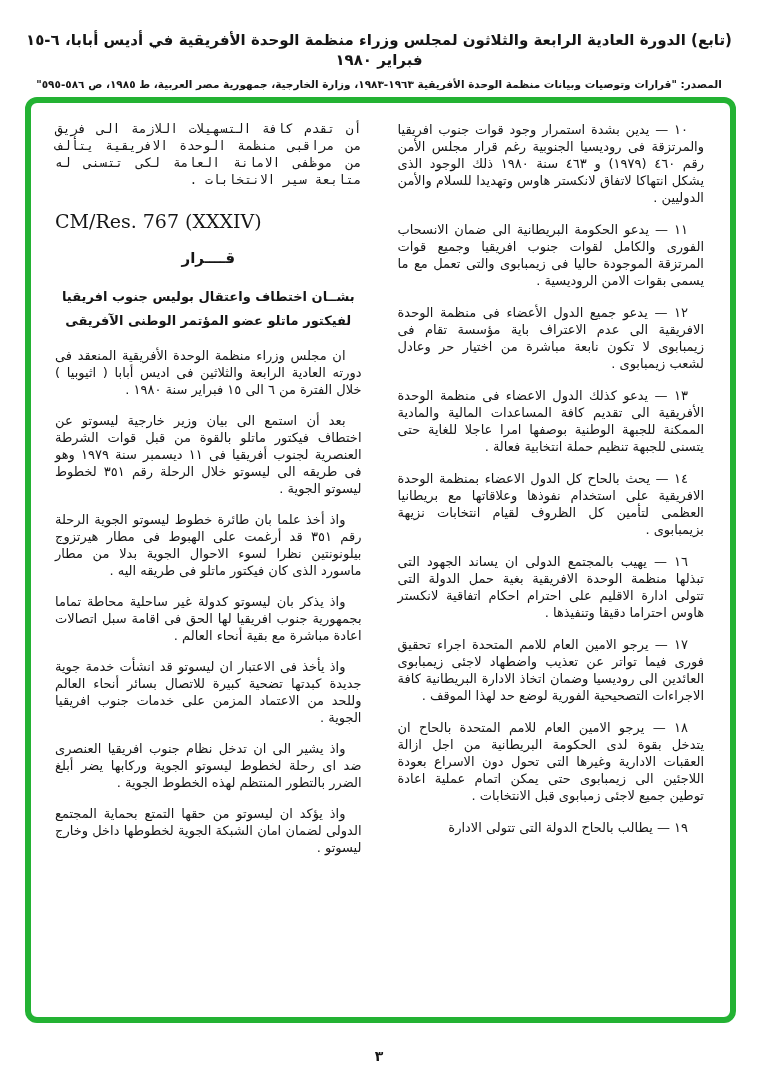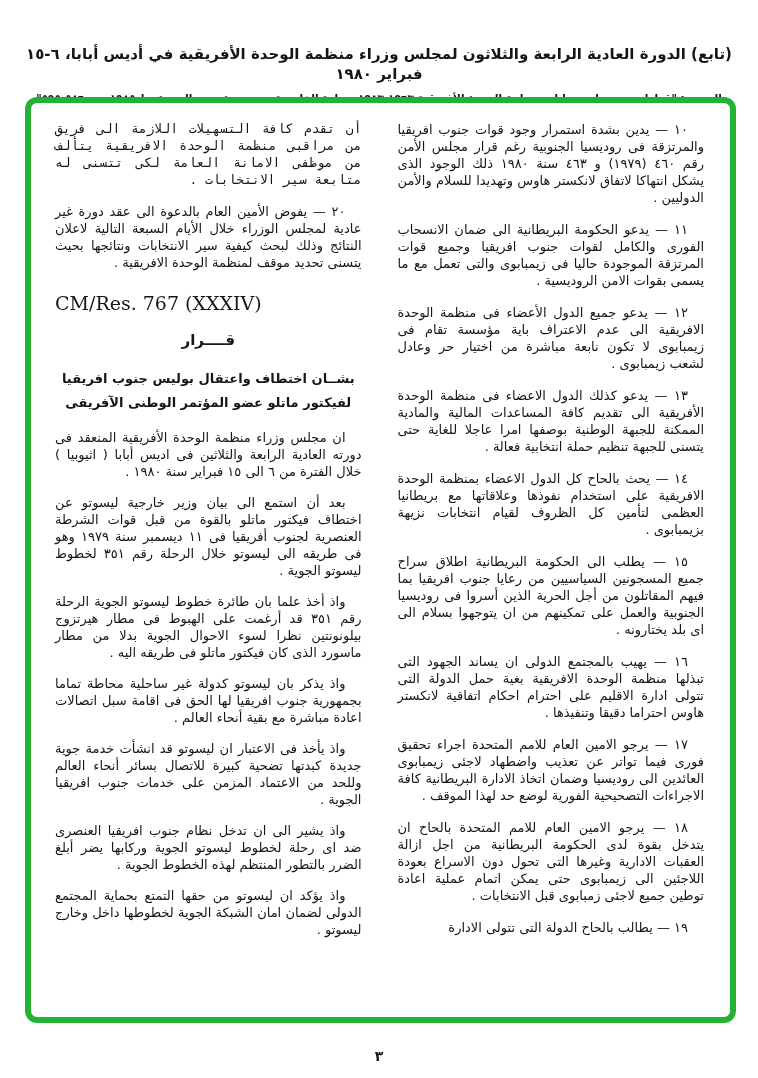--- a/index.html
+++ b/index.html
@@ -7,21 +7,21 @@
     width: 758px; height: 1078px;
     background: #ffffff;
     color: #161616;
     font-family: "DejaVu Sans", sans-serif;
     position: relative;
     overflow: hidden;
   }
 
   
   .header {
-    position: absolute; top: 44px; left: 10px; right: 10px;
+    position: absolute; top: 30px; left: 10px; right: 10px;
     text-align: center; direction: rtl;
   }
   .header-title {
     font-size: 15px; font-weight: bold; letter-spacing: 0;
     line-height: 20px;
   }
   .header-source {
     font-size: 10.5px; font-weight: bold; margin-top: 7px;
     line-height: 14px;
   }
@@ -87,30 +87,28 @@
 
 <div class="frame">
   <div class="columns">
 
     <div class="col col-right">
       <p class="clause">١٠ — يدين بشدة استمرار وجود قوات جنوب افريقيا والمرتزقة فى روديسيا الجنوبية رغم قرار مجلس الأمن رقم ٤٦٠ (١٩٧٩) و ٤٦٣ سنة ١٩٨٠ ذلك الوجود الذى يشكل انتهاكا لاتفاق لانكستر هاوس وتهديدا للسلام والأمن الدوليين .</p>
       <p class="clause">١١ — يدعو الحكومة البريطانية الى ضمان الانسحاب الفورى والكامل لقوات جنوب افريقيا وجميع قوات المرتزقة الموجودة حاليا فى زيمبابوى والتى تعمل مع ما يسمى بقوات الامن الروديسية .</p>
       <p class="clause">١٢ — يدعو جميع الدول الأعضاء فى منظمة الوحدة الافريقية الى عدم الاعتراف باية مؤسسة تقام فى زيمبابوى لا تكون نابعة مباشرة من اختيار حر وعادل لشعب زيمبابوى .</p>
       <p class="clause">١٣ — يدعو كذلك الدول الاعضاء فى منظمة الوحدة الأفريقية الى تقديم كافة المساعدات المالية والمادية الممكنة للجبهة الوطنية بوصفها امرا عاجلا للغاية حتى يتسنى للجبهة تنظيم حملة انتخابية فعالة .</p>
       <p class="clause">١٤ — يحث بالحاح كل الدول الاعضاء بمنظمة الوحدة الافريقية على استخدام نفوذها وعلاقاتها مع بريطانيا العظمى لتأمين كل الظروف لقيام انتخابات نزيهة بزيمبابوى .</p>
-      <p class="clause">١٥ — يطلب الى الحكومة البريطانية اطلاق سراح جميع المسجونين السياسيين من رعايا جنوب افريقيا بما فيهم المقاتلون من أجل الحرية الذين أسروا فى روديسيا الجنوبية والعمل على تمكينهم من ان يتوجهوا بسلام الى اى بلد يختارونه .</p>
       <p class="clause">١٦ — يهيب بالمجتمع الدولى ان يساند الجهود التى تبذلها منظمة الوحدة الافريقية بغية حمل الدولة التى تتولى ادارة الاقليم على احترام احكام اتفاقية لانكستر هاوس احتراما دقيقا وتنفيذها .</p>
       <p class="clause">١٧ — يرجو الامين العام للامم المتحدة اجراء تحقيق فورى فيما تواتر عن تعذيب واضطهاد لاجئى زيمبابوى العائدين الى روديسيا وضمان اتخاذ الادارة البريطانية كافة الاجراءات التصحيحية الفورية لوضع حد لهذا الموقف .</p>
       <p class="clause">١٨ — يرجو الامين العام للامم المتحدة بالحاح ان يتدخل بقوة لدى الحكومة البريطانية من اجل ازالة العقبات الادارية وغيرها التى تحول دون الاسراع بعودة اللاجئين الى زيمبابوى حتى يمكن اتمام عملية اعادة توطين جميع لاجئى زمبابوى قبل الانتخابات .</p>
       <p class="clause">١٩ — يطالب بالحاح الدولة التى تتولى الادارة</p>
     </div>
 
     <div class="col col-left">
       <p class="clause" style="text-indent:0;font-family:Liberation Mono, monospace;">أن تقدم كافة التسهيلات اللازمة الى فريق من مراقبى منظمة الوحدة الافريقية يتألف من موظفى الامانة العامة لكى تتسنى له متابعة سير الانتخابات .</p>
-      <p class="clause">٢٠ — يفوض الأمين العام بالدعوة الى عقد دورة غير عادية لمجلس الوزراء خلال الأيام السبعة التالية لاعلان النتائج وذلك لبحث كيفية سير الانتخابات ونتائجها بحيث يتسنى تحديد موقف لمنظمة الوحدة الافريقية .</p>
 
       <div class="res-number">CM/Res. 767 (XXXIV)</div>
       <div class="res-title">قــــرار</div>
       <div class="res-subtitle">
         <div>بشــان اختطاف واعتقال بوليس جنوب افريقيا</div>
         <div>لفيكتور ماتلو عضو المؤتمر الوطنى الآفريقى</div>
       </div>
 
       <p class="clause">ان مجلس وزراء منظمة الوحدة الأفريقية المنعقد فى دورته العادية الرابعة والثلاثين فى اديس أبابا ( اثيوبيا ) خلال الفترة من ٦ الى ١٥ فبراير سنة ١٩٨٠ .</p>
       <p class="clause">بعد أن استمع الى بيان وزير خارجية ليسوتو عن اختطاف فيكتور ماتلو بالقوة من قبل قوات الشرطة العنصرية لجنوب أفريقيا فى ١١ ديسمبر سنة ١٩٧٩ وهو فى طريقه الى ليسوتو خلال الرحلة رقم ٣٥١ لخطوط ليسوتو الجوية .</p>

